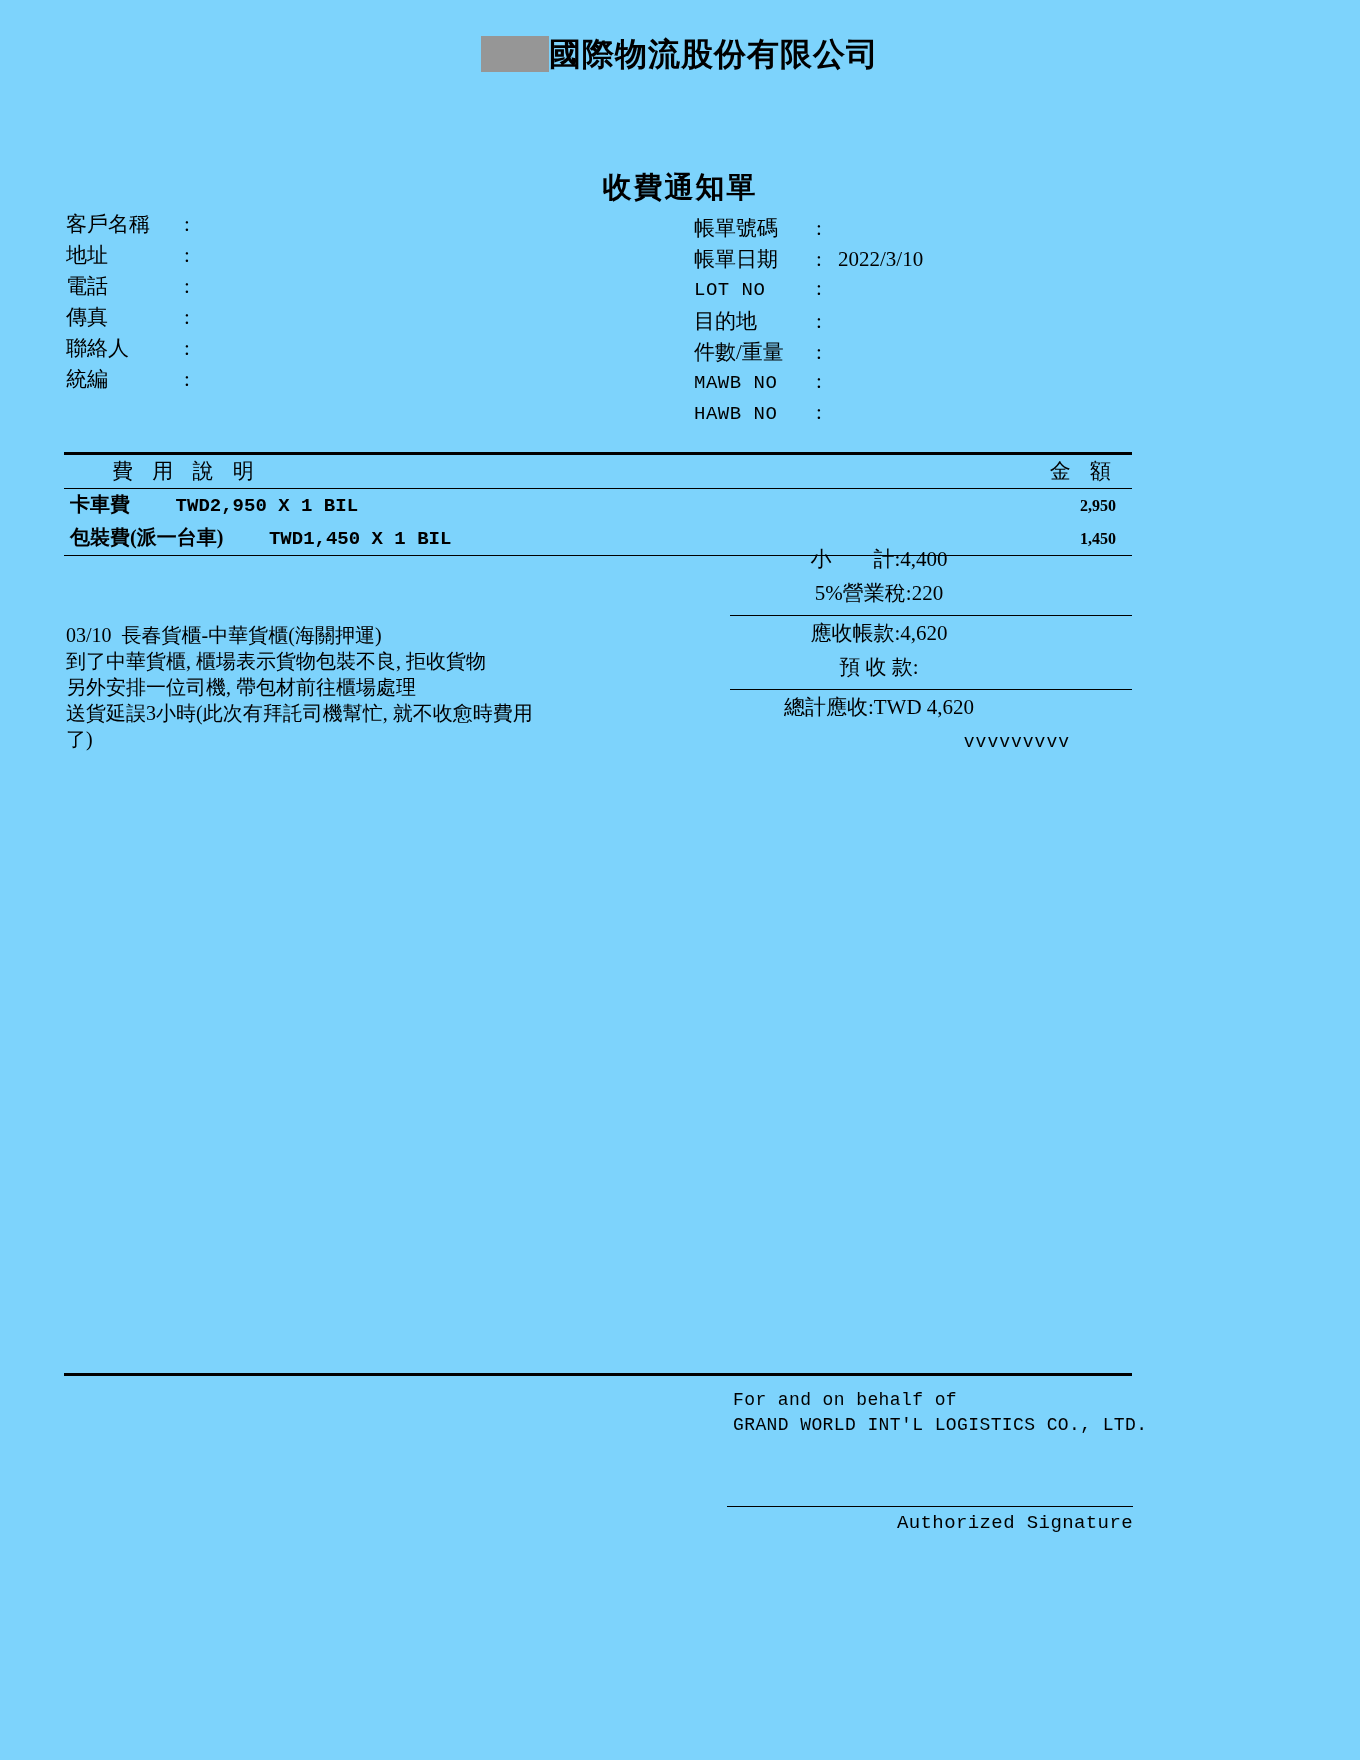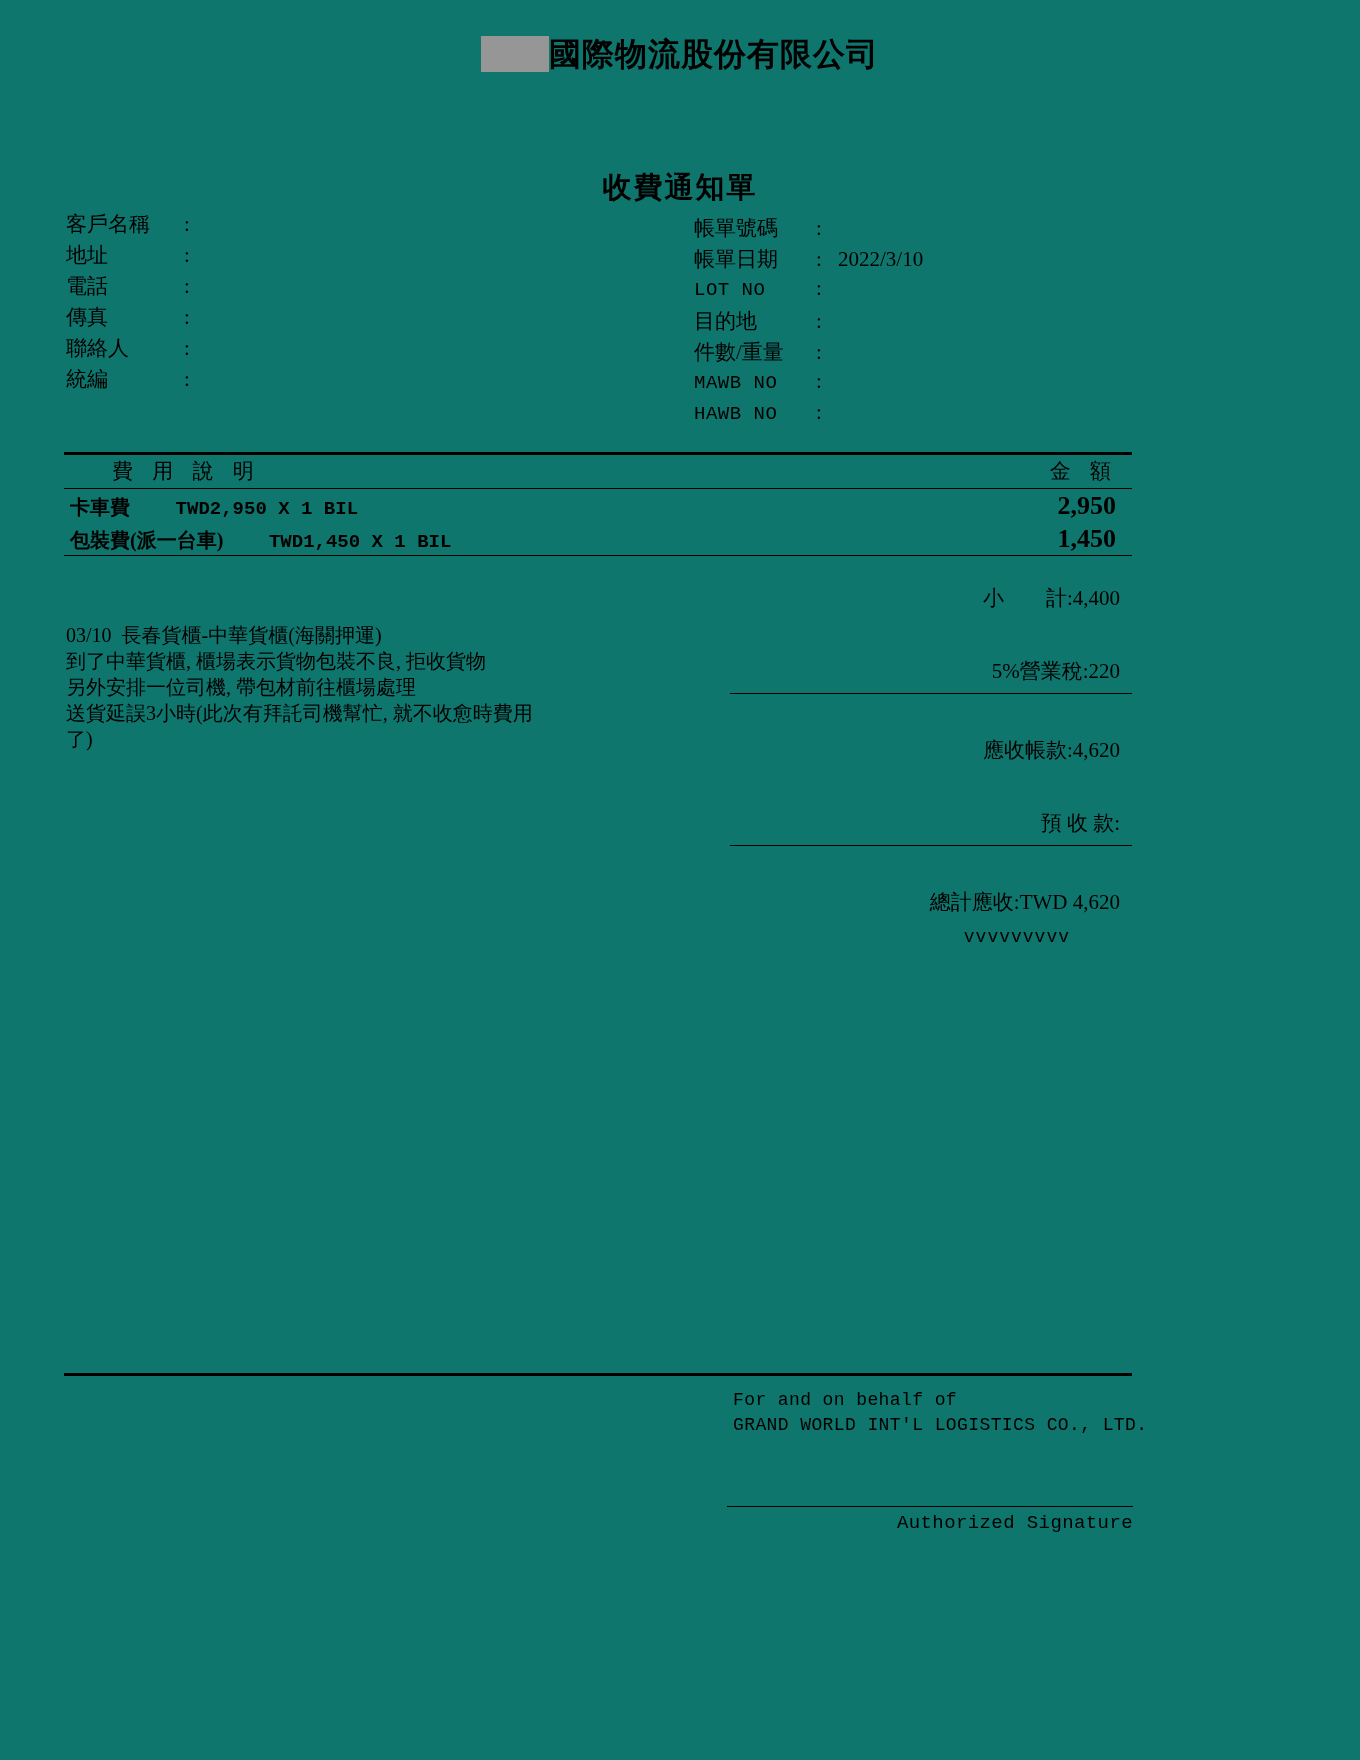--- a/index.html
+++ b/index.html
@@ -4,21 +4,21 @@
 <style>
   html, body {
     margin: 0;
     padding: 0;
     background: #ffffff;
   }
   .page {
     position: relative;
     width: 1360px;
     height: 1760px;
-    background: #0f766e;
+    background: #7dd3fc;
     font-family: "Liberation Serif", "DejaVu Serif", serif;
     color: #000000;
     overflow: hidden;
   }
 
   
   .company-header {
     position: absolute;
     left: 0;
     top: 36px;
@@ -139,40 +139,39 @@
   .item-desc {
     white-space: pre;
     font-family: "Liberation Serif", serif;
   }
   .item-desc .mono {
     font-family: "Liberation Mono", "DejaVu Sans Mono", monospace;
     font-size: 19px;
   }
   .item-amt {
     font-family: "Liberation Serif", serif;
-    font-size: 26px;
+    font-size: 16px;
     padding-right: 12px;
     margin-left: 37px;
   }
 
   
   .summary {
     position: absolute;
     left: 630px;
     top: 542px;
     width: 502px;
   }
   .sum-row {
     display: flex;
-    justify-content: flex-end;
+    justify-content: center;
     align-items: baseline;
     font-size: 21px;
     height: 31px;
     padding: 3px 0 0 8px;
-    margin-top: 39px;
   }
   .sum-label { white-space: pre; }
   .sum-value { padding-right: 12px; white-space: nowrap; }
   .sum-rule {
     border-top: 1.6px solid #000;
     margin: 5px 0 0 100px;
     width: 402px;
   }
   .vvv {
     font-family: "Liberation Mono", "DejaVu Sans Mono", monospace;

